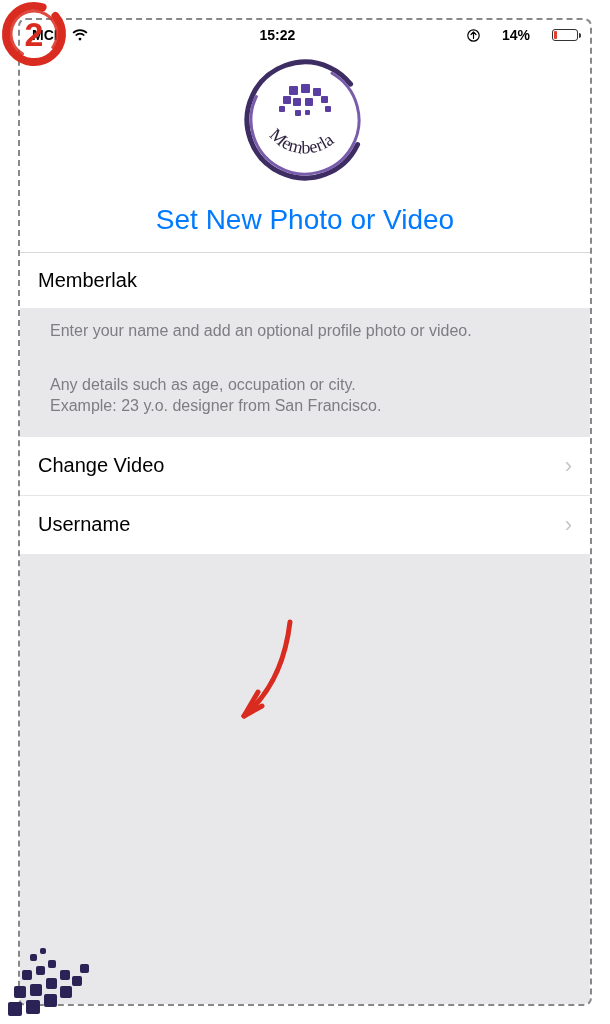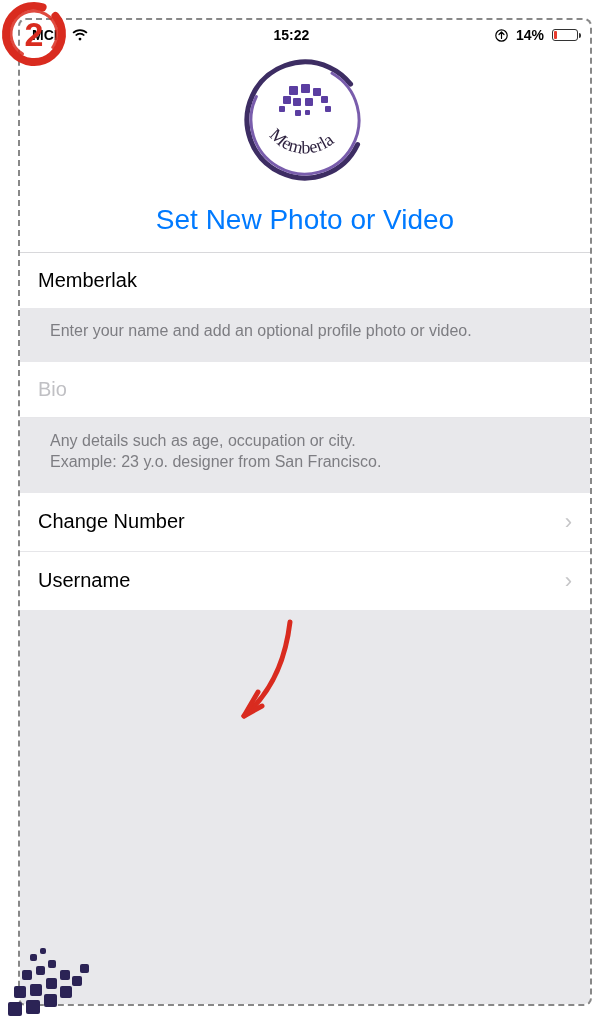--- a/index.html
+++ b/index.html
@@ -41,21 +41,21 @@
       background: #fff;
       height: 30px;
       display: flex;
       align-items: center;
       justify-content: space-between;
       padding: 0 12px;
       font-size: 14px;
       font-weight: 600;
     }
     .status-left { display:flex; align-items:center; gap:14px; }
-    .status-right { display:flex; align-items:center; gap:8px; }
+    .status-right { display:flex; align-items:center; gap:22px; }
     .wifi-icon, .upload-icon { display:inline-flex; }
     .battery {
       display:inline-block;
       width: 26px; height: 12px;
       border: 1.5px solid #333;
       border-radius: 3px;
       position: relative;
     }
     .battery::after {
       content:""; position:absolute; right:-4px; top:3px;
@@ -236,28 +236,25 @@
     <div class="set-photo">Set New Photo or Video</div>
   </div>
 
   <div class="row-group">
     <div class="row">
       <input type="text" value="Memberlak" style="">
     </div>
   </div>
   <div class="section-hint">Enter your name and add an optional profile photo or video.</div>
 
-  <div class="row">
-    <input type="text" placeholder="Bio" style="">
-  </div>
   <div class="section-hint" style="white-space:pre-line;">Any details such as age, occupation or city.
 Example: 23 y.o. designer from San Francisco.</div>
 
   <div class="nav-row">
-    <span>Change Number</span>
+    <span>Change Video</span>
     <span class="chevron">›</span>
   </div>
   <div class="nav-row" style="border-bottom:none;">
     <span>Username</span>
     <span class="chevron">›</span>
   </div>
 
 
   <div class="arrow-annotation">
     <svg viewBox="0 0 90 120" width="90" height="120">

